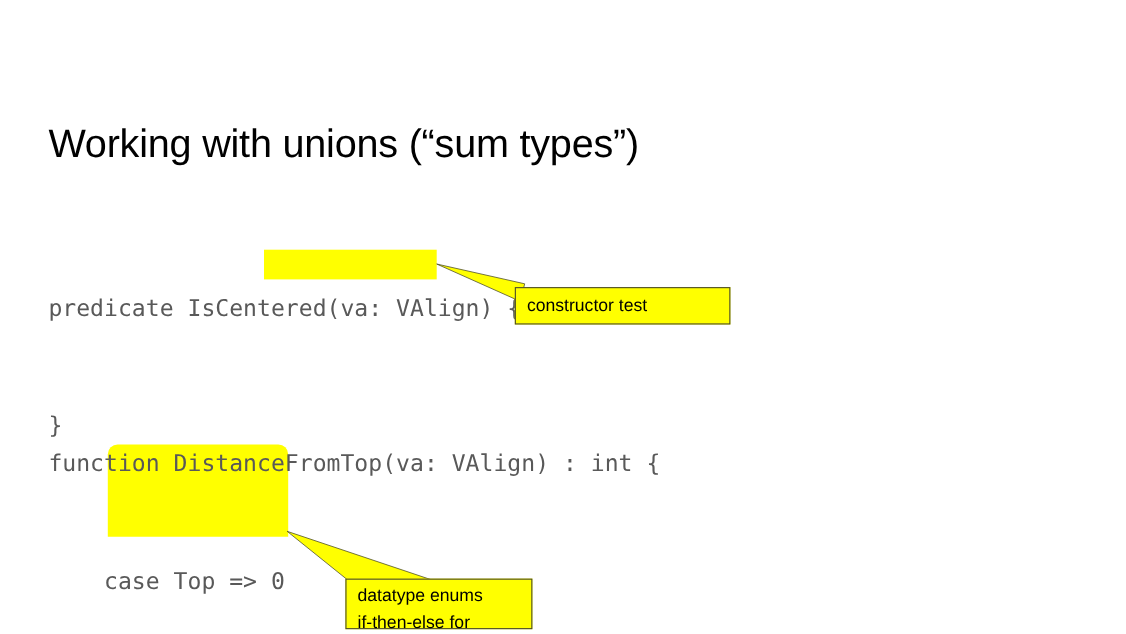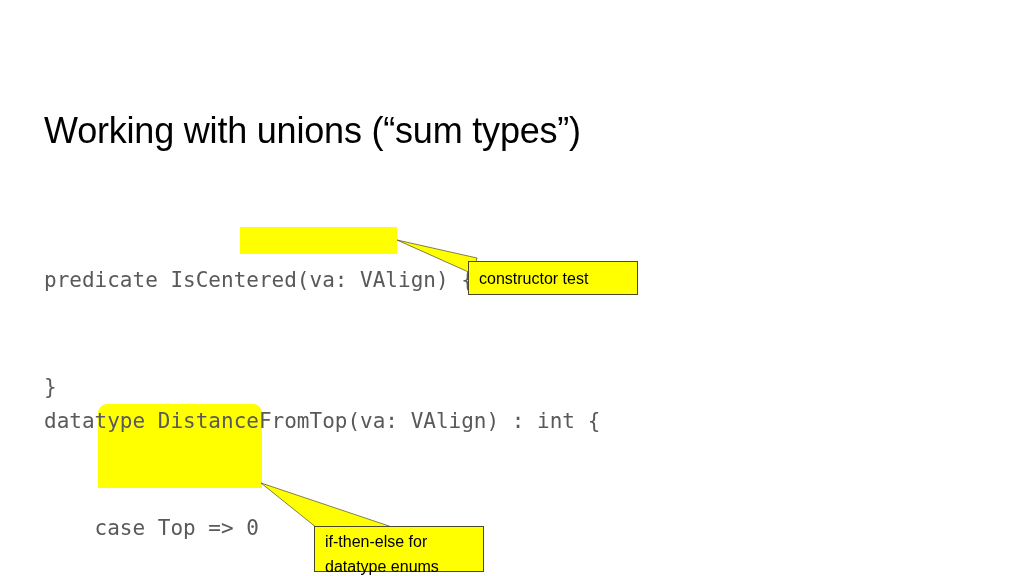--- a/index.html
+++ b/index.html
@@ -75,21 +75,21 @@
     color: #000000;
     z-index: 5;
   }
   .callout-text {
     white-space: pre;
     line-height: 21px;
   }
   #callout-constructor-test {
     left: 468px;
     top: 213px;
-    width: 170px;
+    width: 196px;
     height: 34px;
   }
   #callout-constructor-test .callout-text {
     padding: 6px 0 0 10px;
   }
   #callout-if-then-else {
     left: 314px;
     top: 478px;
     width: 170px;
     height: 46px;
@@ -128,39 +128,39 @@
   <div class="highlight" id="highlight-bottom-test"></div>
 
   <div class="highlight" id="highlight-case-block"></div>
 
   <div class="code-block" id="code-block-1">
     <div class="code-line">predicate IsCentered(va: VAlign) {</div>
     <div class="code-line">}</div>
   </div>
 
   <div class="code-block" id="code-block-2">
-    <div class="code-line">datatype DistanceFromTop(va: VAlign) : int {</div>
+    <div class="code-line">function DistanceFromTop(va: VAlign) : int {</div>
     <div class="code-line">    case Top =&gt; 0</div>
     
     
     
   </div>
 
   <svg class="callout-tail" id="tail-constructor-test" viewBox="0 0 110 45">
     <polygon points="2,2 78,36 82,20" fill="#FFFF00" stroke="#4a4a2a" stroke-width="0.7"></polygon>
   </svg>
 
   <div class="callout" id="callout-constructor-test">
     <div class="callout-text">constructor test</div>
   </div>
 
   <svg class="callout-tail" id="tail-if-then-else" viewBox="0 0 180 60">
     <polygon points="6,3 62,48 140,48" fill="#FFFF00" stroke="#4a4a2a" stroke-width="0.7"></polygon>
   </svg>
 
   <div class="callout" id="callout-if-then-else">
+    <div class="callout-text">datatype enums</div>
     <div class="callout-text">if-then-else for</div>
-    <div class="callout-text">datatype enums</div>
   </div>
 
   <div id="page-number">24</div>
 
 </div>
 
 </body></html>

